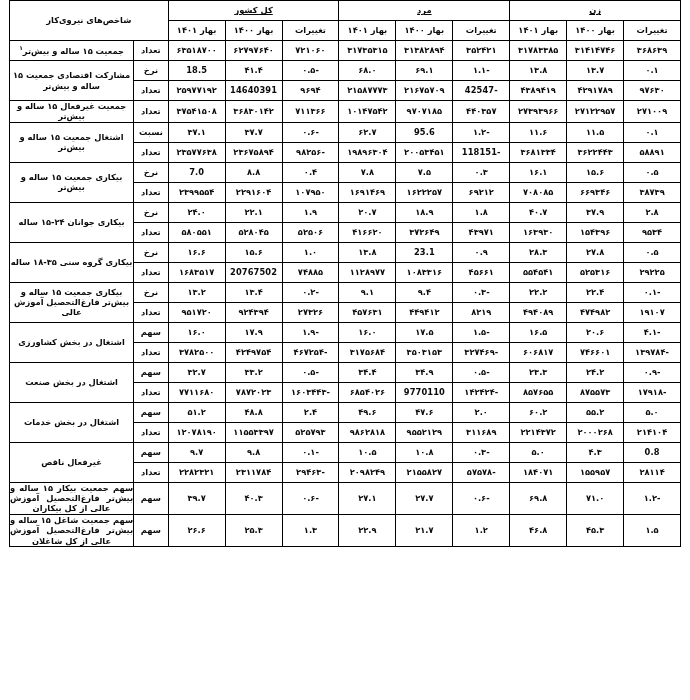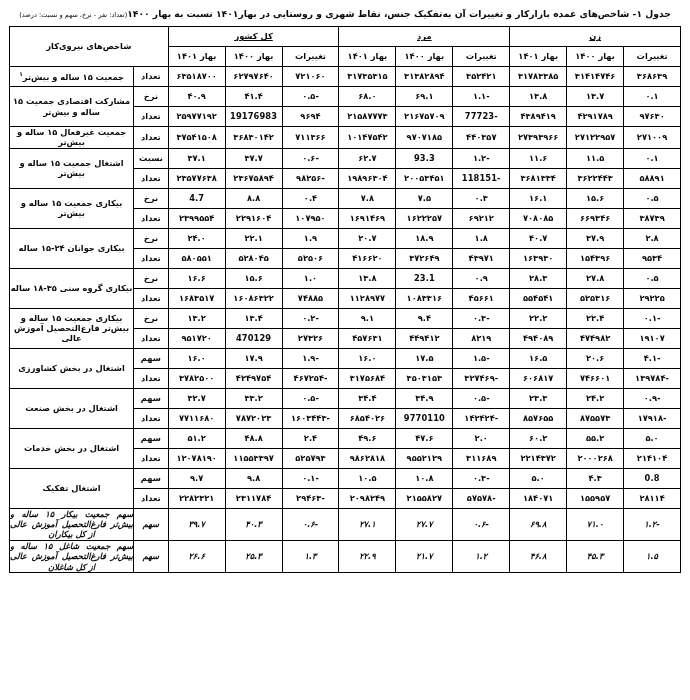--- a/index.html
+++ b/index.html
@@ -86,33 +86,28 @@
     font-size: 8.2px;
     font-weight: bold;
     margin-left: 16px;
   }
   td.num {
     font-size: 8.4px;
     font-weight: bold;
     letter-spacing: 0.1px;
   }
   tr.datarow td { height: 19px; }
-  tr.tall2 td { height: 22px; font-style: italic; }
+  tr.tall2 td { height: 22px; }
   sup.fn { font-size: 6px; vertical-align: super; font-weight: bold; }
 </style>
 </head>
 <body>
 
 <div id="sheet">
 
-  <div class="caption-wrap">
-    <div class="caption">
-      <span>جدول ۱- شاخص‌های عمده  بازارکار و تغییرات آن به‌تفکیک جنس، نقاط شهری و روستایی در بهار۱۴۰۱ نسبت به بهار ۱۴۰۰</span><span class="unit">(تعداد: نفر - نرخ، سهم و نسبت: درصد)</span>
-    </div>
-  </div>
 
   <table class="main">
     <colgroup>
       <col class="c-num">
         <col class="c-num">
         <col class="c-num">
       <col class="c-num">
         <col class="c-num">
         <col class="c-num">
       <col class="c-num">
@@ -156,33 +151,33 @@
         </tr>
         <tr class="datarow">
           <td class="num">۰.۱</td>
           <td class="num">۱۳.۷</td>
           <td class="num">۱۳.۸</td>
           <td class="num">-۱.۱</td>
           <td class="num">۶۹.۱</td>
           <td class="num">۶۸.۰</td>
           <td class="num">-۰.۵</td>
           <td class="num">۴۱.۴</td>
-          <td class="num">۴۰.۹</td>
+          <td class="num">18.5</td>
           <td class="unit">نرخ</td>
           <td class="rowlabel" rowspan="2">مشارکت اقتصادی جمعیت ۱۵ ساله و بیش‌تر</td>
         </tr>
         <tr class="datarow">
           <td class="num">۹۷۶۳۰</td>
           <td class="num">۴۲۹۱۷۸۹</td>
           <td class="num">۴۳۸۹۴۱۹</td>
-          <td class="num">-77723</td>
+          <td class="num">-42547</td>
           <td class="num">۲۱۶۷۵۷۰۹</td>
           <td class="num">۲۱۵۸۷۷۷۳</td>
           <td class="num">۹۶۹۴</td>
-          <td class="num">19176983</td>
+          <td class="num">14640391</td>
           <td class="num">۲۵۹۷۷۱۹۲</td>
           <td class="unit">تعداد</td>
         </tr>
         <tr class="datarow">
           <td class="num">۲۷۱۰۰۹</td>
           <td class="num">۲۷۱۲۲۹۵۷</td>
           <td class="num">۲۷۳۹۳۹۶۶</td>
           <td class="num">۴۴۰۳۵۷</td>
           <td class="num">۹۷۰۷۱۸۵</td>
           <td class="num">۱۰۱۴۷۵۴۲</td>
@@ -190,21 +185,21 @@
           <td class="num">۳۶۸۳۰۱۴۲</td>
           <td class="num">۳۷۵۴۱۵۰۸</td>
           <td class="unit">تعداد</td>
           <td class="rowlabel" rowspan="1">جمعیت غیرفعال ۱۵ ساله و بیش‌تر</td>
         </tr>
         <tr class="datarow">
           <td class="num">۰.۱</td>
           <td class="num">۱۱.۵</td>
           <td class="num">۱۱.۶</td>
           <td class="num">-۱.۲</td>
-          <td class="num">93.3</td>
+          <td class="num">95.6</td>
           <td class="num">۶۲.۷</td>
           <td class="num">-۰.۶</td>
           <td class="num">۳۷.۷</td>
           <td class="num">۳۷.۱</td>
           <td class="unit">نسبت</td>
           <td class="rowlabel" rowspan="2">اشتغال جمعیت ۱۵ ساله و بیش‌تر</td>
         </tr>
         <tr class="datarow">
           <td class="num">۵۸۸۹۱</td>
           <td class="num">۳۶۲۲۴۴۳</td>
@@ -219,21 +214,21 @@
         </tr>
         <tr class="datarow">
           <td class="num">۰.۵</td>
           <td class="num">۱۵.۶</td>
           <td class="num">۱۶.۱</td>
           <td class="num">۰.۳</td>
           <td class="num">۷.۵</td>
           <td class="num">۷.۸</td>
           <td class="num">۰.۴</td>
           <td class="num">۸.۸</td>
-          <td class="num">4.7</td>
+          <td class="num">7.0</td>
           <td class="unit">نرخ</td>
           <td class="rowlabel" rowspan="2">بیکاری جمعیت ۱۵ ساله و بیش‌تر</td>
         </tr>
         <tr class="datarow">
           <td class="num">۳۸۷۳۹</td>
           <td class="num">۶۶۹۳۴۶</td>
           <td class="num">۷۰۸۰۸۵</td>
           <td class="num">۶۹۲۱۲</td>
           <td class="num">۱۶۲۲۲۵۷</td>
           <td class="num">۱۶۹۱۴۶۹</td>
@@ -281,21 +276,21 @@
           <td class="rowlabel" rowspan="2">بیکاری گروه سنی ۳۵-۱۸ ساله</td>
         </tr>
         <tr class="datarow">
           <td class="num">۲۹۲۲۵</td>
           <td class="num">۵۲۵۳۱۶</td>
           <td class="num">۵۵۴۵۴۱</td>
           <td class="num">۴۵۶۶۱</td>
           <td class="num">۱۰۸۳۳۱۶</td>
           <td class="num">۱۱۲۸۹۷۷</td>
           <td class="num">۷۴۸۸۵</td>
-          <td class="num">۱۶۰۸۶۳۲۲</td>
+          <td class="num">20767502</td>
           <td class="num">۱۶۸۳۵۱۷</td>
           <td class="unit">تعداد</td>
         </tr>
         <tr class="datarow">
           <td class="num">-۰.۱</td>
           <td class="num">۲۲.۴</td>
           <td class="num">۲۲.۲</td>
           <td class="num">-۰.۳</td>
           <td class="num">۹.۴</td>
           <td class="num">۹.۱</td>
@@ -306,21 +301,21 @@
           <td class="rowlabel" rowspan="2">بیکاری جمعیت ۱۵ ساله و بیش‌تر فارغ‌التحصیل آموزش عالی</td>
         </tr>
         <tr class="datarow">
           <td class="num">۱۹۱۰۷</td>
           <td class="num">۴۷۴۹۸۲</td>
           <td class="num">۴۹۴۰۸۹</td>
           <td class="num">۸۲۱۹</td>
           <td class="num">۴۴۹۴۱۲</td>
           <td class="num">۴۵۷۶۳۱</td>
           <td class="num">۲۷۳۲۶</td>
-          <td class="num">470129</td>
+          <td class="num">۹۲۴۳۹۴</td>
           <td class="num">۹۵۱۷۲۰</td>
           <td class="unit">تعداد</td>
         </tr>
         <tr class="datarow">
           <td class="num">-۴.۱</td>
           <td class="num">۲۰.۶</td>
           <td class="num">۱۶.۵</td>
           <td class="num">-۱.۵</td>
           <td class="num">۱۷.۵</td>
           <td class="num">۱۶.۰</td>
@@ -396,21 +391,21 @@
           <td class="num">0.8</td>
           <td class="num">۴.۳</td>
           <td class="num">۵.۰</td>
           <td class="num">-۰.۳</td>
           <td class="num">۱۰.۸</td>
           <td class="num">۱۰.۵</td>
           <td class="num">-۰.۱</td>
           <td class="num">۹.۸</td>
           <td class="num">۹.۷</td>
           <td class="unit">سهم</td>
-          <td class="rowlabel" rowspan="2">اشتغال تفکیک</td>
+          <td class="rowlabel" rowspan="2">غیرفعال ناقص</td>
         </tr>
         <tr class="datarow">
           <td class="num">۲۸۱۱۴</td>
           <td class="num">۱۵۵۹۵۷</td>
           <td class="num">۱۸۴۰۷۱</td>
           <td class="num">-۵۷۵۷۸</td>
           <td class="num">۲۱۵۵۸۲۷</td>
           <td class="num">۲۰۹۸۲۴۹</td>
           <td class="num">-۲۹۴۶۳</td>
           <td class="num">۲۳۱۱۷۸۴</td>

